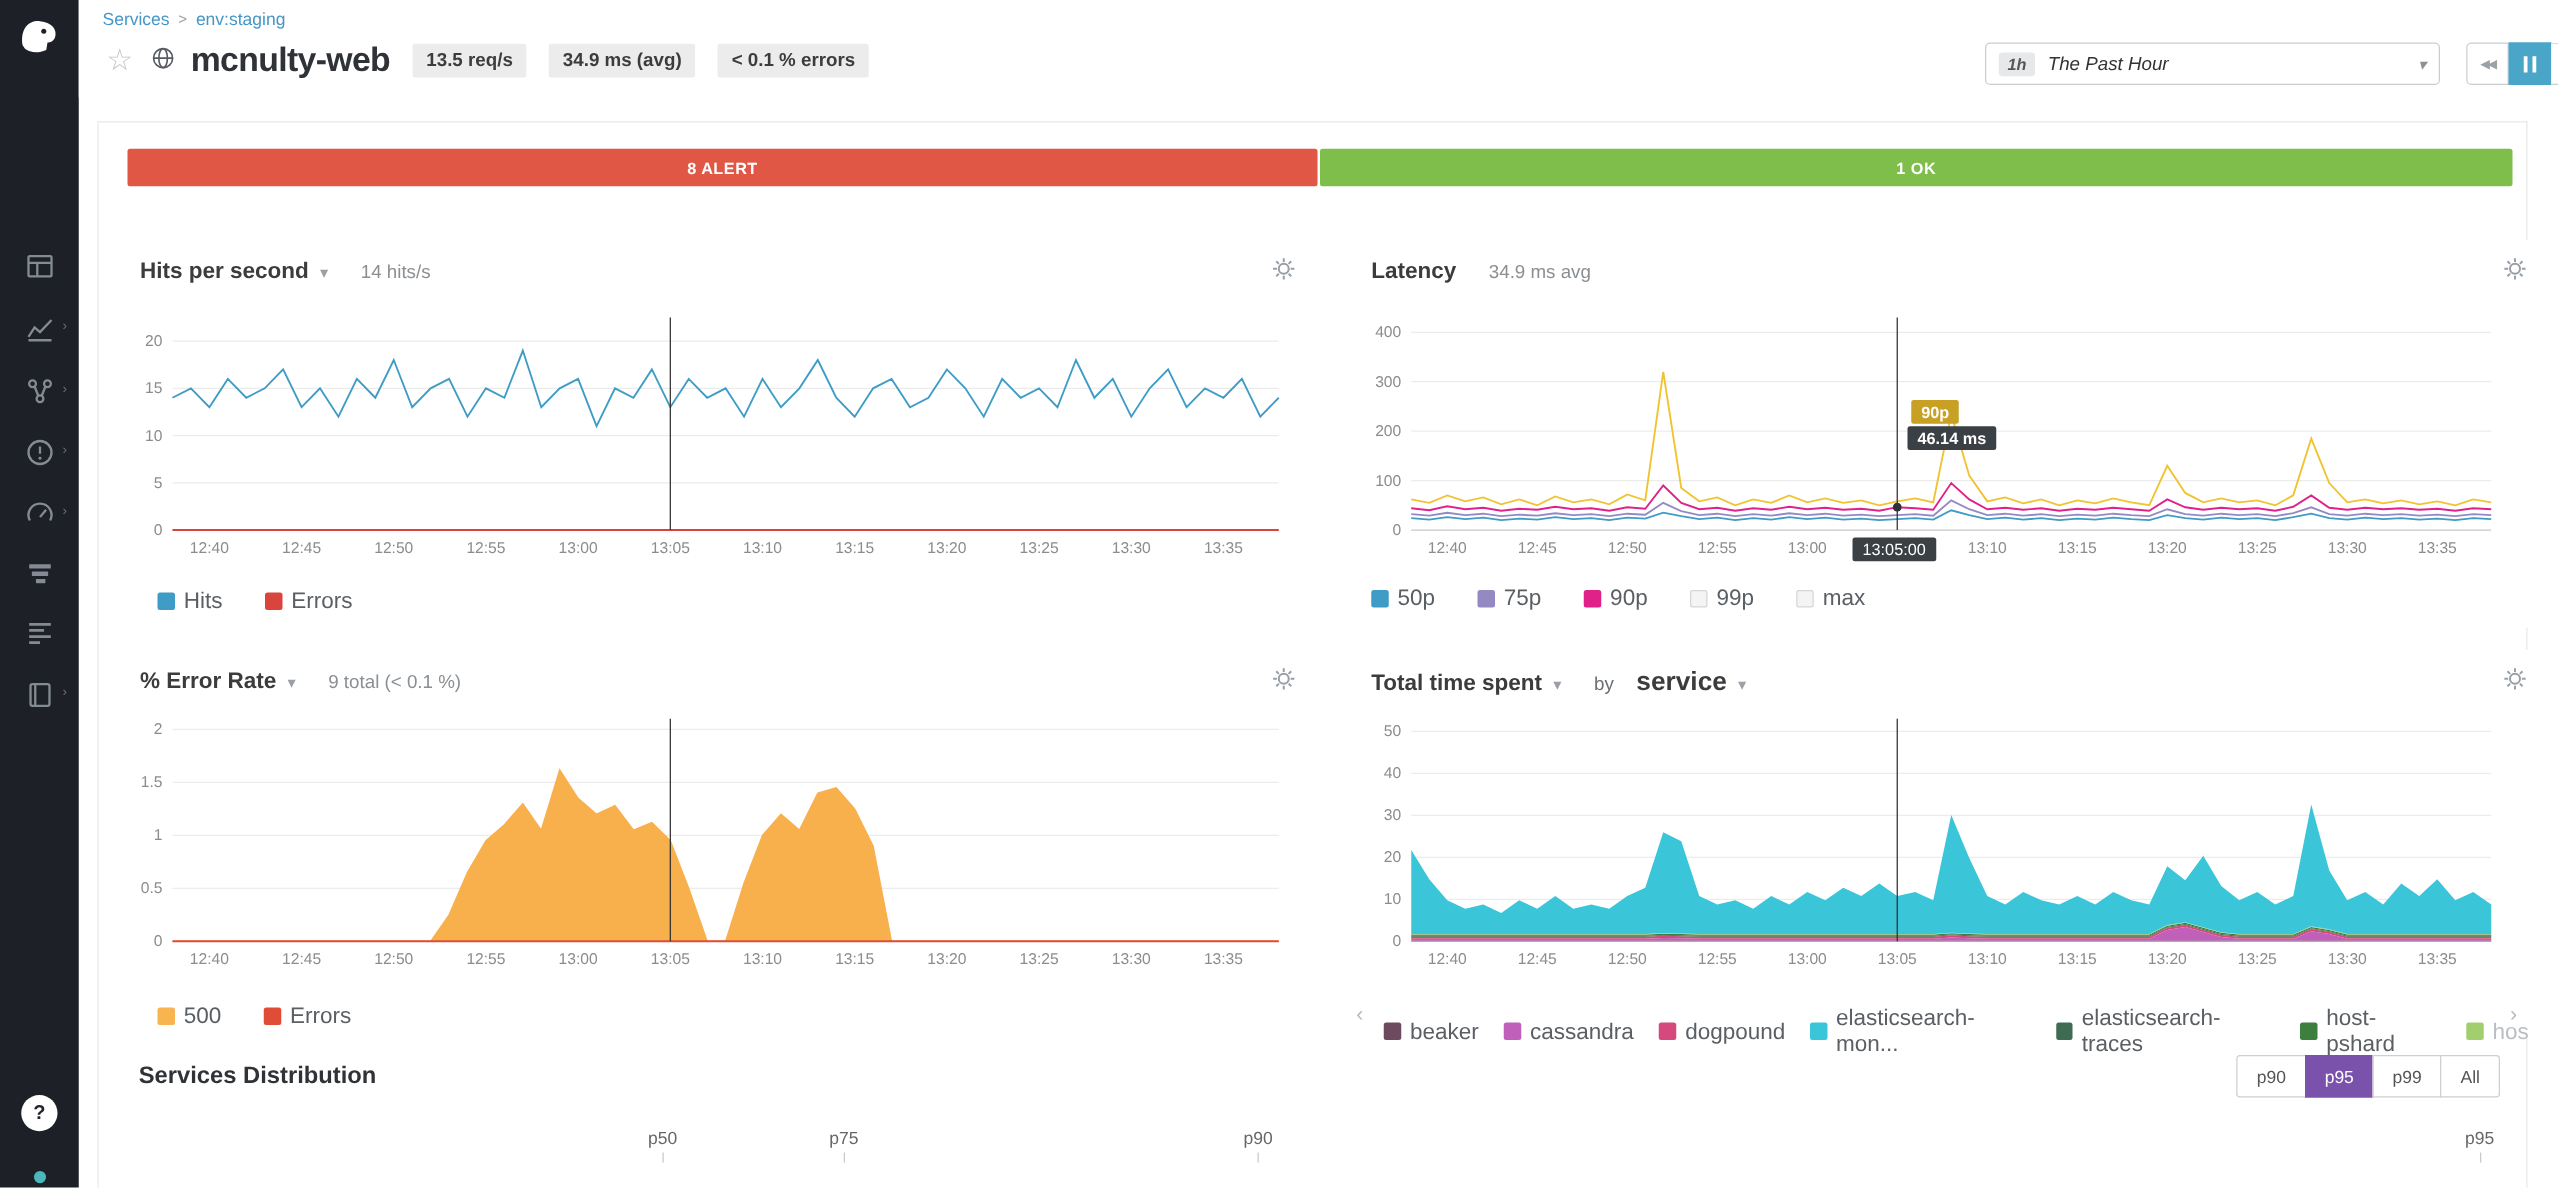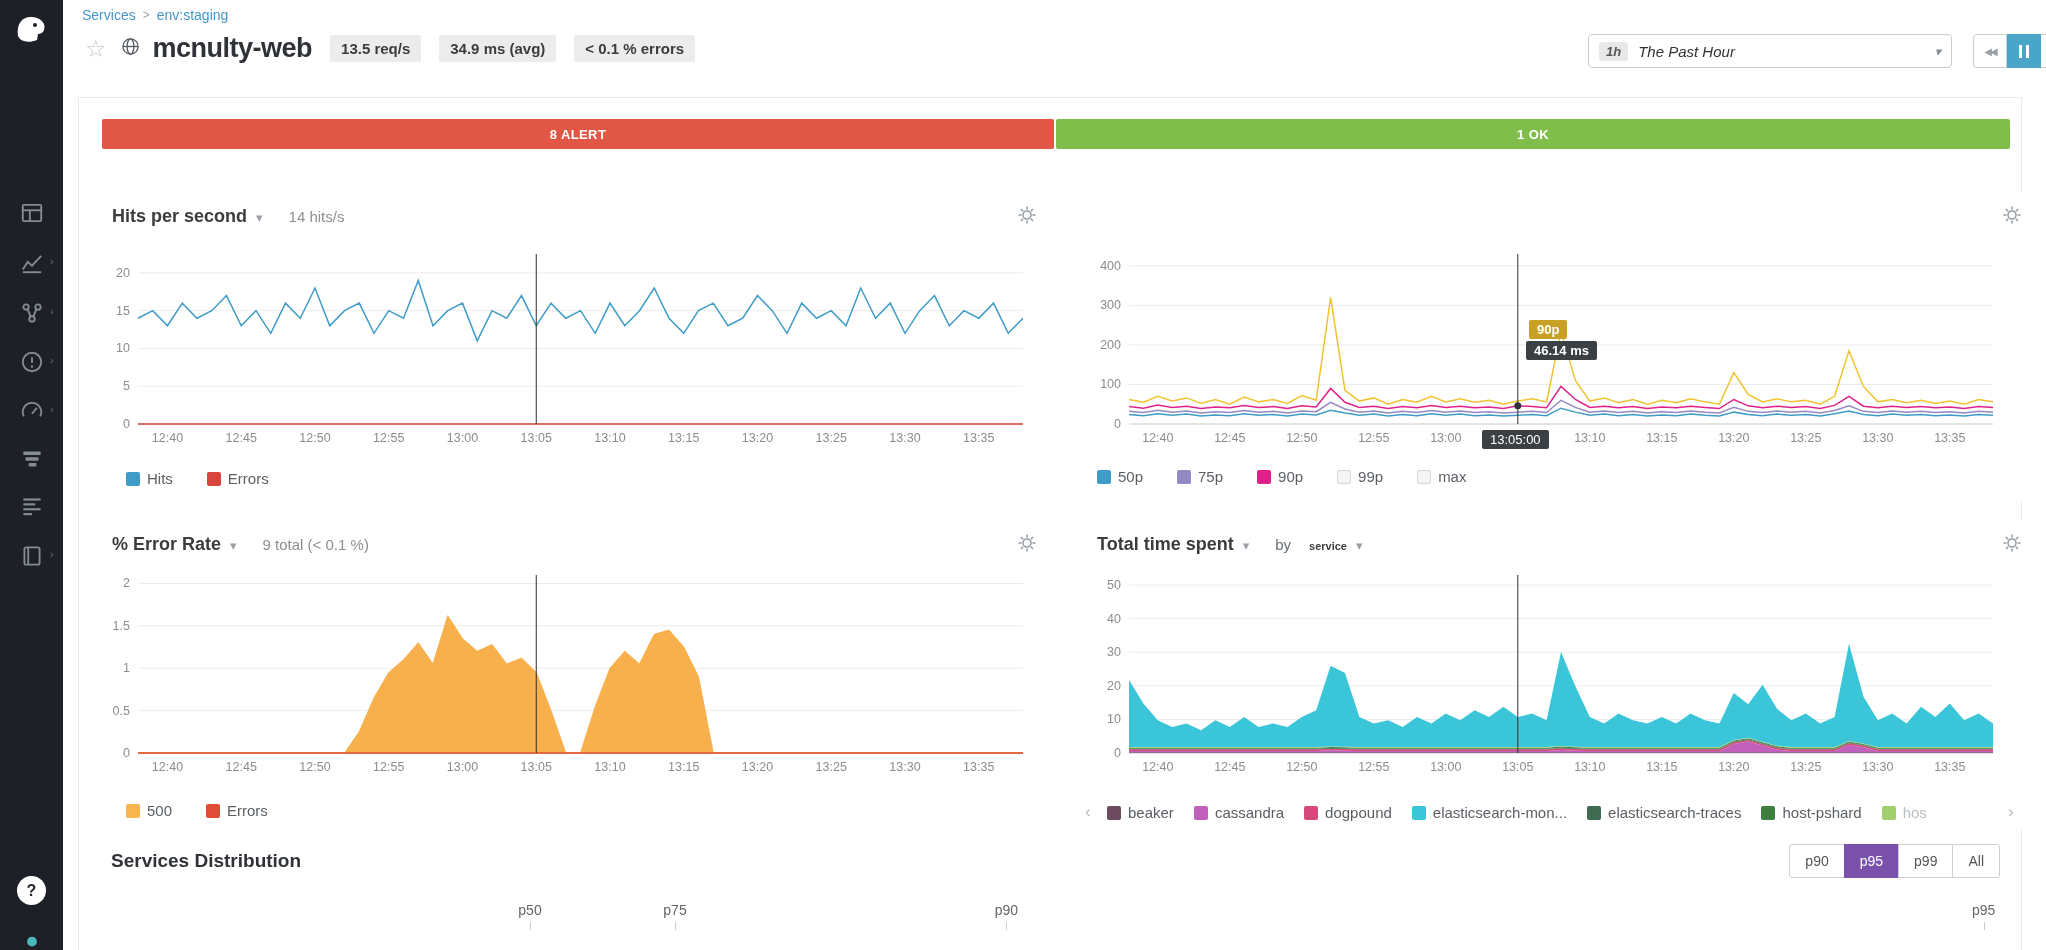--- a/index.html
+++ b/index.html
@@ -54,25 +54,25 @@
   .seg-alert { left:102px; width:952px; }
   .seg-ok { left:1056px; width:954px; }
 
   
   .panel { position:absolute; width:940px; height:310px; background:#fff; }
   .panel-header { display:flex; align-items:baseline; padding:14px 0 0 14px; }
   .chart-title { font-size:18px; font-weight:bold; color:#3c3c3c; }
   .hdr-caret { color:#9aa0a6; font-size:13px; margin-left:9px; }
   .chart-subtitle { font-size:15px; color:#8a8f94; margin-left:26px; }
   .hdr-by { font-size:15px; color:#6a6f74; margin-left:26px; }
-  .hdr-group { font-size:11px; font-weight:bold; color:#3c3c3c; margin-left:18px; }
+  .hdr-group { font-size:21px; font-weight:bold; color:#3c3c3c; margin-left:18px; }
   .gear { position:absolute; right:2px; top:14px; cursor:pointer; }
   .chart-svg { position:absolute; left:0; }
   .legend { position:absolute; display:flex; gap:34px; align-items:center; }
-  .legend-item { display:flex; align-items:center; gap:7px; font-size:15px; color:#5a5f64; cursor:pointer; }
+  .legend-item { display:flex; align-items:center; gap:7px; font-size:18px; color:#5a5f64; cursor:pointer; }
   .legend-item .swatch { width:14px; height:14px; border-radius:2px; display:inline-block; }
   .legend-chevron { position:absolute; color:#b4b9be; font-size:17px; cursor:pointer; }
   .axis-lbl { font-size:12.5px; fill:#8c8c8c; }
 
   
   .tt { position:absolute; color:#fff; font-size:13px; font-weight:bold; padding:2px 8px; border-radius:2px;
         white-space:nowrap; z-index:5; }
   .tt-dark { background:#3b4045; }
 
   
@@ -268,20 +268,24 @@
         <span>Hits</span>
       </span>
       <span class="legend-item">
         <span class="swatch" style="background: rgb(217, 69, 60);"></span>
         <span>Errors</span>
       </span>
     </div>
 </section>
 
 <section class="panel" style="left:1083px; top:192px;">
+  <div class="panel-header">
+    <span class="chart-title">Latency</span>
+    <span class="chart-subtitle">34.9 ms avg</span>
+  </div>
   <span class="gear">
     <svg width="18" height="18" viewBox="0 0 18 18" stroke="#979ea5" stroke-width="1.6" fill="none">
       <circle cx="9" cy="9" r="4"></circle>
         <line x1="9" y1="0.5" x2="9" y2="3.5"></line>
         <line x1="9" y1="14.5" x2="9" y2="17.5"></line>
       <line x1="0.5" y1="9" x2="3.5" y2="9"></line>
         <line x1="14.5" y1="9" x2="17.5" y2="9"></line>
       <line x1="3" y1="3" x2="5.1" y2="5.1"></line>
         <line x1="12.9" y1="12.9" x2="15" y2="15"></line>
       <line x1="15" y1="3" x2="12.9" y2="5.1"></line>

